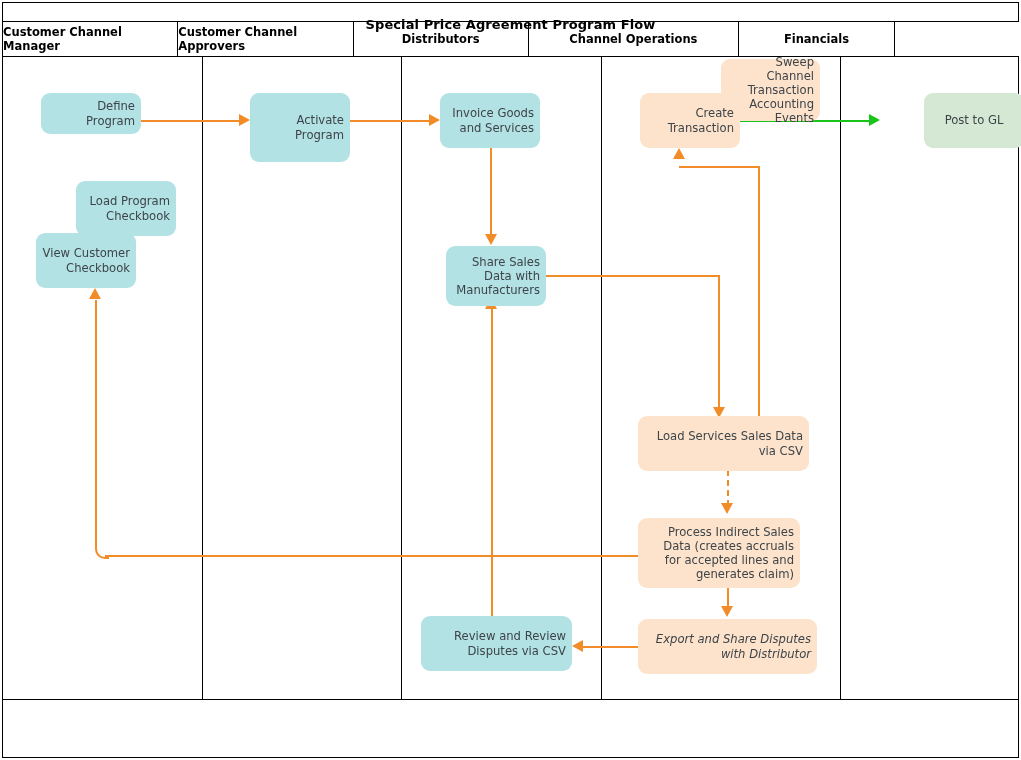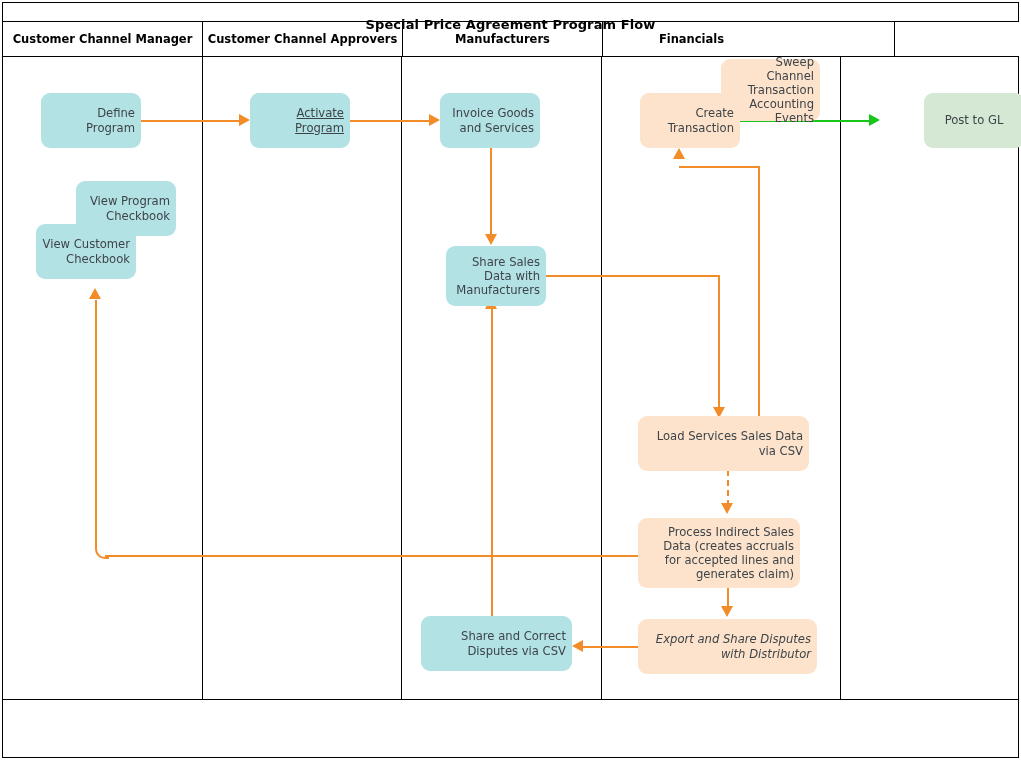--- a/index.html
+++ b/index.html
@@ -110,21 +110,22 @@
 
 <div id="canvas">
 
   <div id="title-bar" class="frame">
     <span class="t">Special Price Agreement Program Flow</span>
   </div>
 
   <div id="header-row" class="frame">
     <div class="lane-head" style="width:200px">Customer Channel Manager</div>
     <div class="lane-head" style="width:200px">Customer Channel Approvers</div>
-    <div class="lane-head" style="width:200px">Manufacturers</div>
+    <div class="lane-head" style="width:200px">Distributors</div>
+    <div class="lane-head" style="width:240px">Channel Operations</div>
     <div class="lane-head" style="width:177px">Financials</div>
   </div>
 
   <div id="body-row" class="frame">
     <div class="lane-col" style="width:200px"></div>
     <div class="lane-col" style="width:200px"></div>
     <div class="lane-col" style="width:200px"></div>
     <div class="lane-col" style="width:240px"></div>
     <div class="lane-col" style="width:177px"></div>
   </div>
@@ -159,33 +160,33 @@
   <div class="arrow left" style="left:572px; top:640px;"></div>
 
   <div class="conn v" style="left:491px; top:308px; height:309px;"></div>
   <div class="arrow up" style="left:485px; top:298px;"></div>
 
   <div class="conn h" style="left:105px; top:555px; width:533px;"></div>
   <div class="conn v" style="left:95px; top:300px; height:245px;"></div>
   <div class="corner" style="left:95px; top:545px; width:12px; height:12px; border-top:none; border-right:none; border-bottom-left-radius:10px;"></div>
   <div class="arrow up" style="left:89px; top:288px;"></div>
 
-  <div class="node process" style="left:41px; top:93px; width:100px; height:55px;">Define Program</div>
-
-  <div class="node process" style="left:76px; top:181px; width:100px; height:55px; z-index:6;">View Program Checkbook</div>
-
-  <div class="node process" style="left:36px; top:224px; width:100px; height:55px; z-index:7;">View Customer Checkbook</div>
-
-  <div class="node process" style="left:250px; top:93px; width:100px; height:55px;text-decoration:underline;">Activate Program</div>
+  <div class="node process" style="left:41px; top:93px; width:100px; height:41px;">Define Program</div>
+
+  <div class="node process" style="left:76px; top:181px; width:100px; height:55px; z-index:6;">Load Program Checkbook</div>
+
+  <div class="node process" style="left:36px; top:233px; width:100px; height:55px; z-index:7;">View Customer Checkbook</div>
+
+  <div class="node process" style="left:250px; top:93px; width:100px; height:69px;">Activate Program</div>
 
   <div class="node process" style="left:440px; top:93px; width:100px; height:55px;">Invoice Goods and Services</div>
 
   <div class="node process" style="left:446px; top:246px; width:100px; height:60px;">Share Sales Data with Manufacturers</div>
 
-  <div class="node process" style="left:421px; top:616px; width:151px; height:55px;">Share and Correct Disputes via CSV</div>
+  <div class="node process" style="left:421px; top:616px; width:151px; height:55px;">Review and Review Disputes via CSV</div>
 
   <div class="node scheduled" style="left:721px; top:59px; width:99px; height:62px; z-index:6;">Sweep Channel Transaction Accounting Events</div>
 
   <div class="node scheduled" style="left:640px; top:93px; width:100px; height:55px; z-index:7;">Create Transaction</div>
 
   <div class="node scheduled" style="left:638px; top:416px; width:171px; height:55px;">Load Services Sales Data via CSV</div>
 
   <div class="node scheduled" style="left:638px; top:518px; width:162px; height:70px;">Process Indirect Sales Data (creates accruals for accepted lines and generates claim)</div>
 
   <div class="node scheduled" style="left:638px; top:619px; width:179px; height:55px;font-style:italic;">Export and Share Disputes with Distributor</div>

